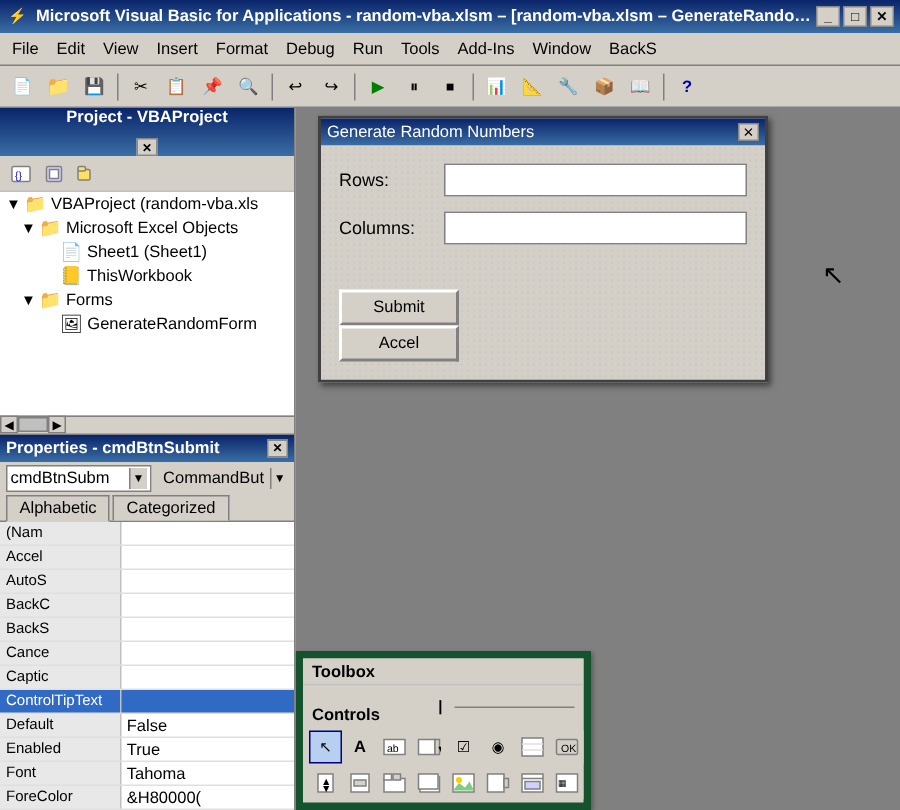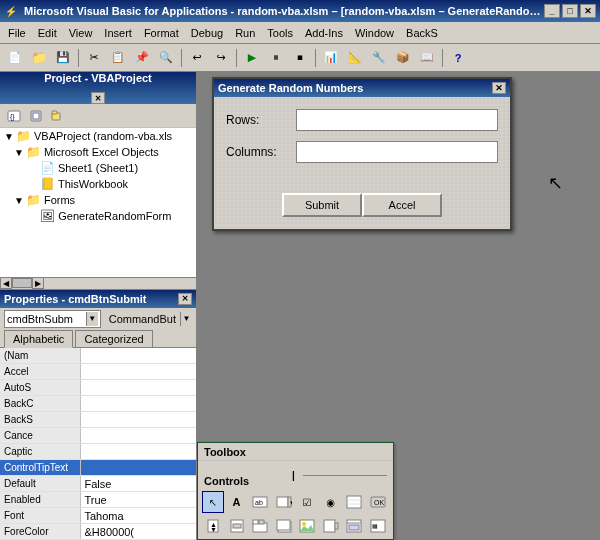--- a/index.html
+++ b/index.html
@@ -325,21 +325,21 @@
       box-shadow: 2px 2px 4px rgba(0,0,0,0.5);
     }
     .dialog-title {
       background: linear-gradient(to bottom, #0a246a, #3a6ea5);
       color: white;
       height: 18px;
       display: flex;
       align-items: center;
       padding: 0 4px;
       font-size: 11px;
-      font-weight: bold;
+      font-weight: normal;
       justify-content: space-between;
     }
     .dialog-close {
       width: 14px;
       height: 12px;
       background: #d4d0c8;
       border: 1px solid #888;
       display: flex;
       align-items: center;
       justify-content: center;
@@ -372,20 +372,21 @@
       font-size: 11px;
     }
     .dialog-buttons {
       display: flex;
       justify-content: center;
       gap: 0;
       padding: 8px 12px 12px;
       background-image: radial-gradient(circle, #c8c8c8 1px, transparent 1px);
       background-size: 4px 4px;
       background-color: #d4d0c8;
+      flex-direction: column;
     }
     .dialog-btn {
       width: 80px;
       height: 24px;
       background: #d4d0c8;
       border: 2px solid #808080;
       border-top-color: white;
       border-left-color: white;
       font-size: 11px;
       cursor: pointer;
@@ -405,21 +406,21 @@
       color: black;
     }
 
     
     .toolbox-panel {
       position: absolute;
       bottom: 0;
       left: 0;
       width: 197px;
       background: #d4d0c8;
-      border: 1px solid #14532d;
+      border: 5px solid #14532d;
       box-shadow: 1px 1px 3px rgba(0,0,0,0.3);
     }
     .toolbox-header {
       background: #d4d0c8;
       height: 18px;
       display: flex;
       align-items: center;
       padding: 0 6px;
       font-size: 11px;
       font-weight: bold;

